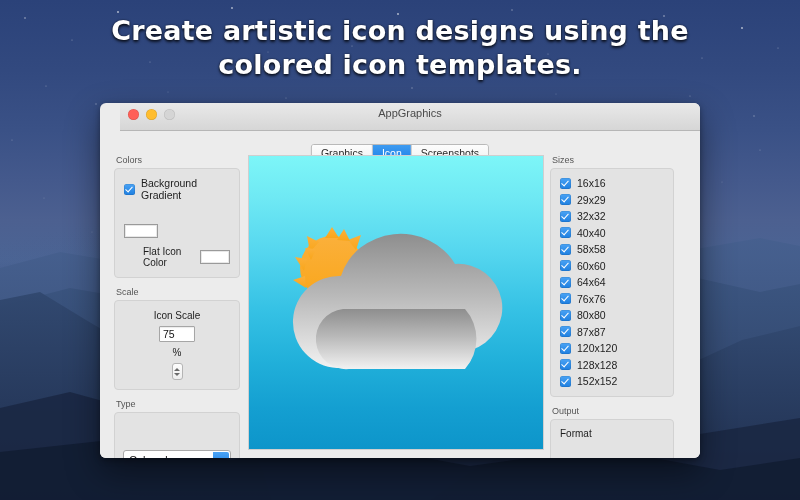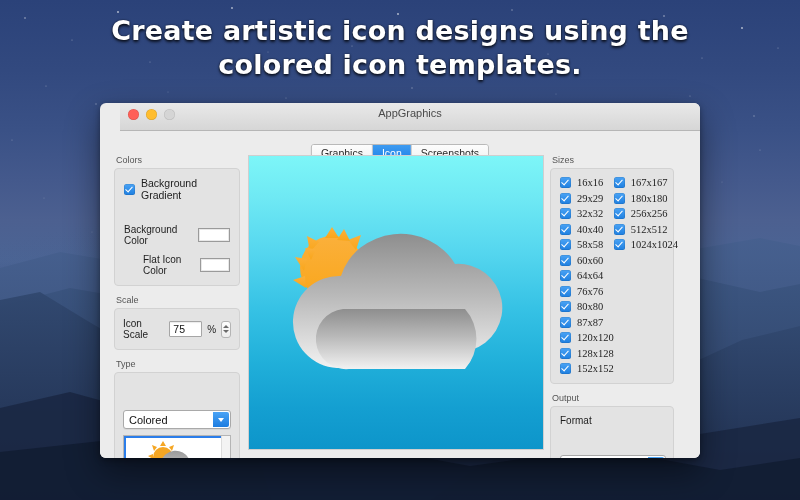--- a/index.html
+++ b/index.html
@@ -196,21 +196,21 @@
   #preview {
     width: 296px; height: 295px;
     border: 1px solid #cfcfcf;
     background: linear-gradient(to bottom,
       #7df6f8 0%, #6fe9f4 14%, #56d7ef 32%,
       #36c2e5 52%, #21b0da 70%, #149fd1 86%, #0d95ca 100%);
     position: relative; overflow: hidden;
   }
 
   
-  .sizes-grid { display: flex; padding: 8px 7px 9px 9px; font-family: Liberation Serif, serif; }
+  .sizes-grid { display: flex; gap: 10px; padding: 8px 7px 9px 9px; }
   .sizes-col { display: flex; flex-direction: column; gap: 4.5px; }
 </style>
 </head>
 <body>
 
 <div id="wallpaper">
   <svg id="stars" viewBox="0 0 800 260" preserveAspectRatio="none">
     <g fill="#ffffff">
       <circle cx="25" cy="18" r=".8" opacity=".7"></circle>
         <circle cx="72" cy="40" r=".6" opacity=".5"></circle>
@@ -315,37 +315,36 @@
     <div class="col-left">
 
       <div class="group">
         <div class="group-title">Colors</div>
         <div class="group-body" style="padding:8px 9px 9px 9px;">
           <div class="cb-row" style="margin-bottom:23px;">
             <span class="cb"></span>
             <span class="cb-label">Background Gradient</span>
           </div>
           <div style="display:flex;align-items:center;justify-content:space-between;margin-bottom:8px;">
-            <span class="field-label">Background Color</span>
             <span class="well">
               <span class="well-inner" id="bgWell" style="background: rgb(73, 194, 232);"></span>
             </span>
           </div>
           <div style="display:flex;align-items:center;justify-content:space-between;padding-left:19px;">
             <span class="field-label">Flat Icon Color</span>
             <span class="well">
               <span class="well-inner" id="flatWell" style="background: rgb(255, 255, 255);"></span>
             </span>
           </div>
         </div>
       </div>
 
       <div class="group" style="margin-top:9px;">
         <div class="group-title">Scale</div>
-        <div class="group-body" style="padding:9px 8px;display:flex;align-items:center;gap:5px;">
+        <div class="group-body" style="padding:9px 8px;display:flex;align-items:center;gap:5px;flex-direction:column;">
           <span class="field-label">Icon Scale</span>
           <span class="textfield">75</span>
           <span class="field-label">%</span>
           <span class="stepper">
             <i class="up"></i>
             <i class="down"></i>
           </span>
         </div>
       </div>
 
@@ -488,42 +487,20 @@
                 </div>
                 <div class="cb-row">
                   <span class="cb"></span>
                   <span class="cb-label">128x128</span>
                 </div>
                 <div class="cb-row">
                   <span class="cb"></span>
                   <span class="cb-label">152x152</span>
                 </div>
               </div>
-            <div class="sizes-col" id="sizesColTwo">
-                <div class="cb-row">
-                  <span class="cb"></span>
-                  <span class="cb-label">167x167</span>
-                </div>
-                <div class="cb-row">
-                  <span class="cb"></span>
-                  <span class="cb-label">180x180</span>
-                </div>
-                <div class="cb-row">
-                  <span class="cb"></span>
-                  <span class="cb-label">256x256</span>
-                </div>
-                <div class="cb-row">
-                  <span class="cb"></span>
-                  <span class="cb-label">512x512</span>
-                </div>
-                <div class="cb-row">
-                  <span class="cb"></span>
-                  <span class="cb-label">1024x1024</span>
-                </div>
-              </div>
           </div>
         </div>
       </div>
 
       <div class="group" style="margin-top:9px;">
         <div class="group-title">Output</div>
         <div class="group-body" style="padding:8px 7px 10px 9px;">
           <div class="field-label" style="margin-bottom:5px;">Format</div>
           <div class="popup">
             <span>PNG</span>

